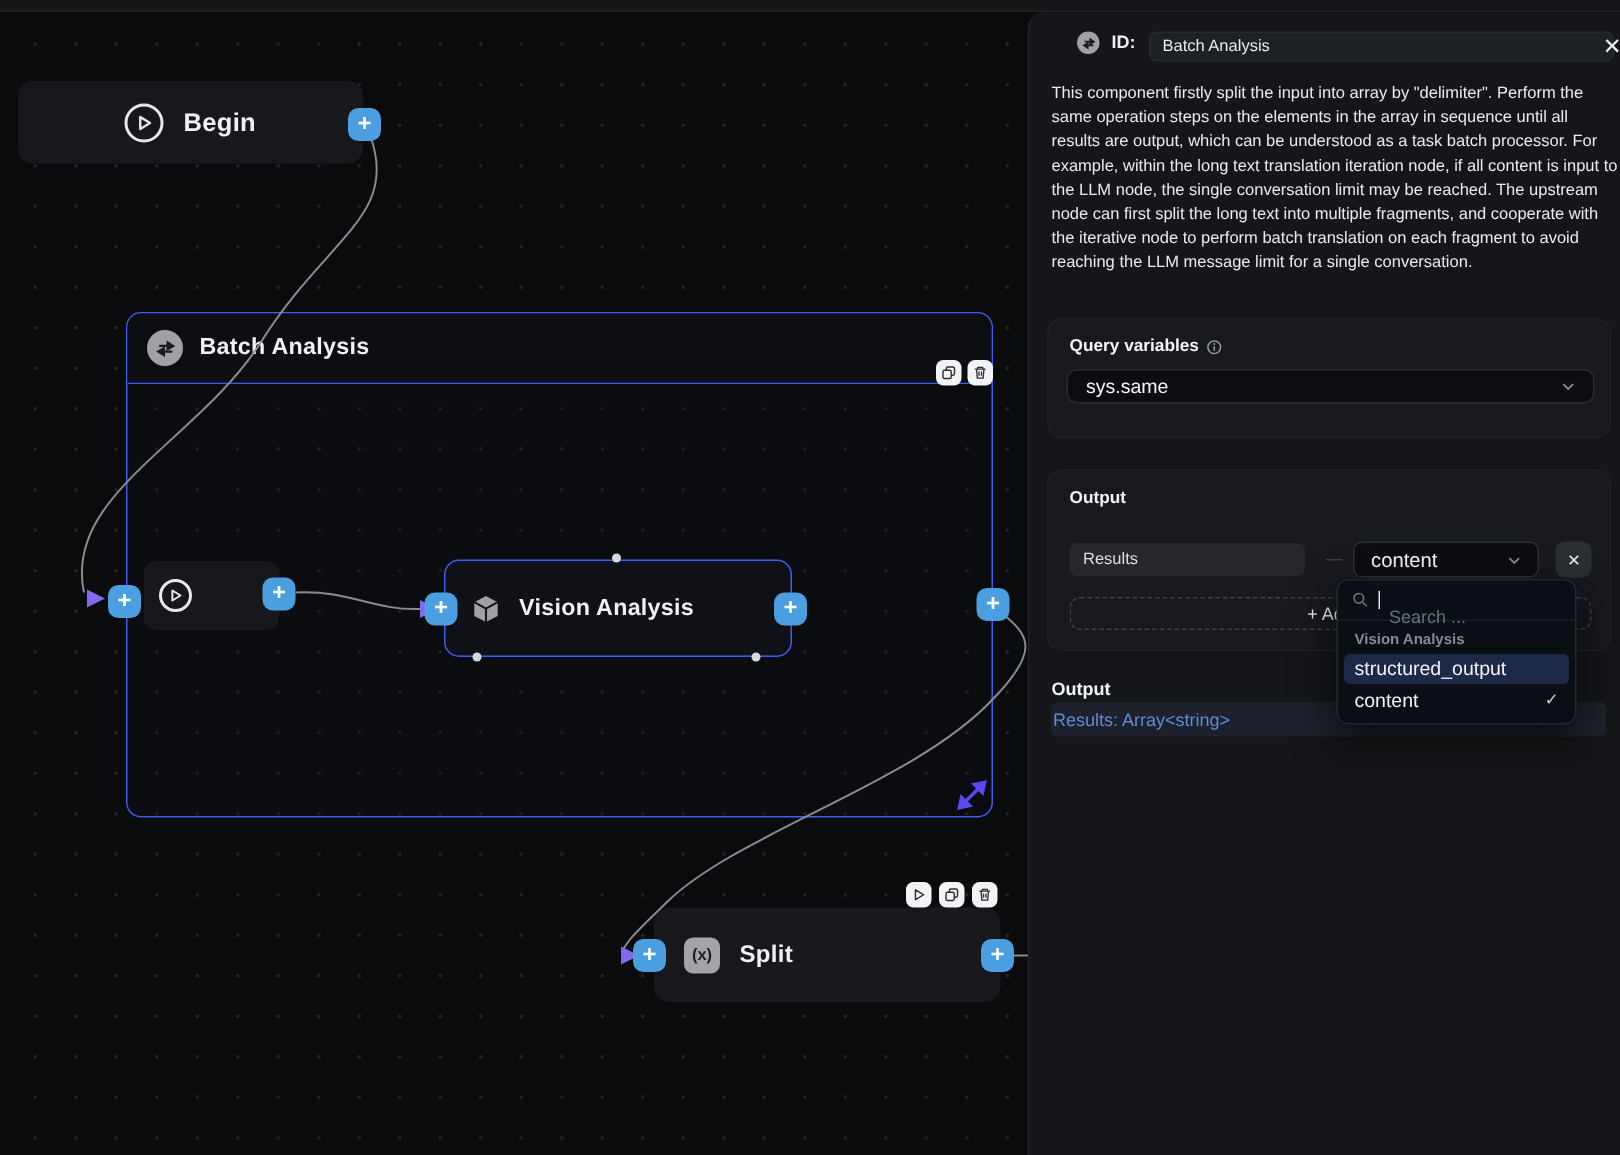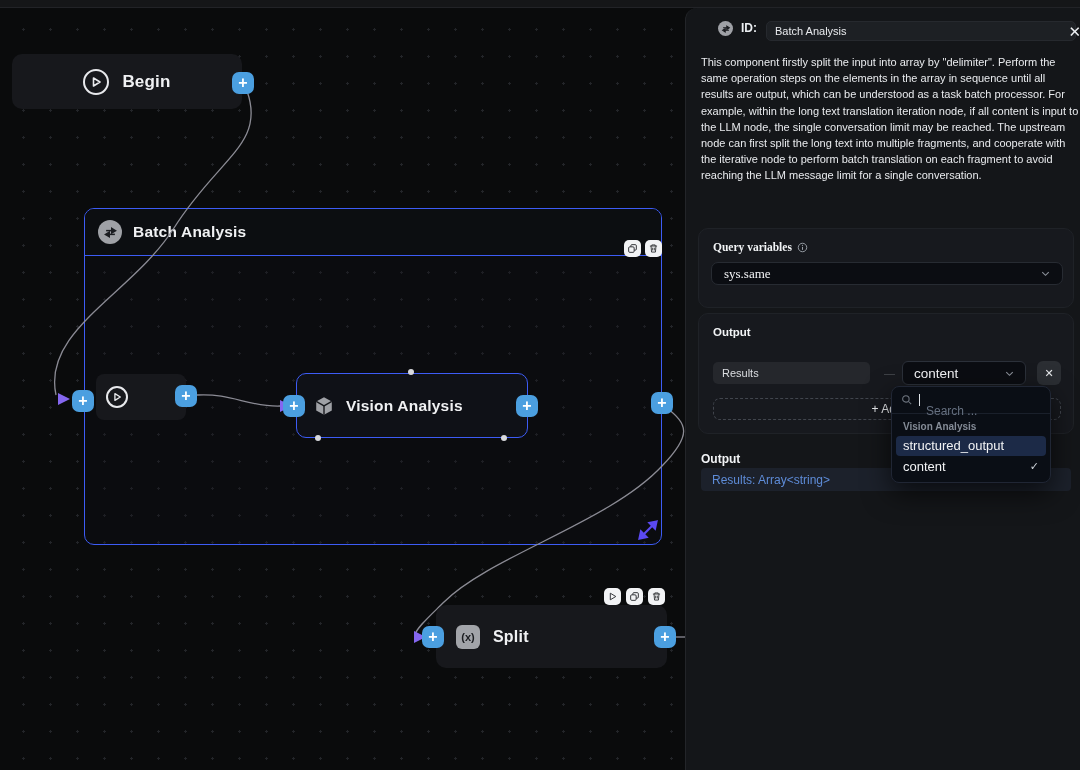--- a/index.html
+++ b/index.html
@@ -51,35 +51,35 @@
   .panel { position:absolute; left:685px; top:8px; width:395px; height:762px; background:#141619; border-radius:12px 0 0 0; border-left:1px solid #232529; z-index:20; color:#eceff2; }
   .panel-header { position:absolute; left:11px; top:13px; width:100%; height:22px; display:flex; align-items:flex-start; }
   .panel-iter-icon { width:15px; height:15px; border-radius:50%; background:#9fa1a6; margin-left:21px; display:flex; align-items:center; justify-content:center; flex:0 0 auto; }
   .id-label { font-size:12px; font-weight:bold; margin-left:8px; }
   .id-input { margin-left:9px; width:310px; height:20px; background:#1d2024; border:1px solid #26292e; border-radius:5px; color:#e8eaed; font-size:11px; padding:0 8px; font-family:"Liberation Sans",sans-serif; }
   .panel-close { position:absolute; right:10px; top:0px; background:none; border:none; color:#eceff2; font-size:15px; cursor:pointer; line-height:22px; }
 
   .desc { position:absolute; left:15px; top:46px; width:378px; font-size:11px; line-height:16.2px; color:#e9ebee; }
 
   .card { position:absolute; left:12px; width:376px; background:#17191e; border:1px solid #1f2227; border-radius:10px; }
-  .card-qv { top:220px; height:80px;font-family:Liberation Serif, serif; }
+  .card-qv { top:204px; height:80px; }
   .card-out { top:305px; height:121px; }
   .card-label { position:absolute; left:14px; top:12px; font-size:11.5px; font-weight:bold; color:#f2f4f6; display:flex; align-items:center; gap:5px; }
   .select { position:absolute; background:#0b0d12; border:1px solid #272b32; border-radius:7px; display:flex; align-items:center; justify-content:space-between; color:#f4f5f7; cursor:pointer; }
   .qv-select { left:12px; top:33px; width:352px; height:23px; font-size:13px; padding:0 10px 0 12px; }
 
   .out-row { position:absolute; left:14px; top:47px; width:348px; height:24px; display:flex; align-items:center; }
   .results-input { width:157px; height:22px; background:#25272c; border:none; border-radius:5px; color:#dcdee2; font-size:11px; padding:0 9px; font-family:"Liberation Sans",sans-serif; }
   .row-dash { color:#4a4d52; font-size:11px; margin:0 7px 0 14px; }
   .content-select { position:static; width:135px; height:24px; font-size:13.5px; padding:0 9px 0 11px; border-radius:6px; border-color:#2b3039; }
   .remove-btn { width:26px; height:24px; margin-left:11px; background:#2b2e33; border:none; border-radius:6px; color:#e7e9ec; font-size:11px; cursor:pointer; display:flex; align-items:center; justify-content:center; }
   .add-btn { position:absolute; left:14px; top:84px; width:348px; height:22px; background:none; border:1px dashed #41454d; border-radius:7px; color:#e8eaed; font-size:12px; cursor:pointer; }
 
   .out2-label { position:absolute; left:15px; top:444px; font-size:12px; font-weight:bold; color:#f2f4f6; }
-  .result-chip { position:absolute; left:15px; top:460px; width:370px; height:23px; background:#1c212b; border-radius:4px; display:flex; align-items:center; padding-left:11px; font-size:12px; color:#5e8cd8; }
+  .result-chip { position:absolute; left:15px; top:460px; width:370px; height:23px; background:#1c212b; border-radius:4px; display:flex; align-items:center; padding-left:1px; font-size:12px; color:#5e8cd8; }
 
   
   .popup { position:absolute; left:205px; top:378px; width:160px; background:#0a0e15; border:1px solid #202634; border-radius:8px; box-shadow:0 10px 28px rgba(0,0,0,.65); z-index:40; padding-bottom:4px; }
   .popup-search { height:27px; display:flex; align-items:center; gap:6px; padding:0 9px; border-bottom:1px solid #1a202b; }
   .caret { width:1px; height:12px; background:#e0e4e9; }
   .search-ph { font-size:12px; color:#667080;margin-top:22px; }
   .popup-group { font-size:10px; color:#848b96; font-weight:bold; padding:7px 11px 4px; }
   .popup-item { font-size:13px; color:#f2f3f5; display:flex; align-items:center; justify-content:space-between; cursor:pointer; }
   .popup-item.hl { margin:0 4px; padding:2px 7px 3px; background:#1c2a47; border-radius:4px; }
   .popup-item.plain { padding:3px 11px 4px; }

